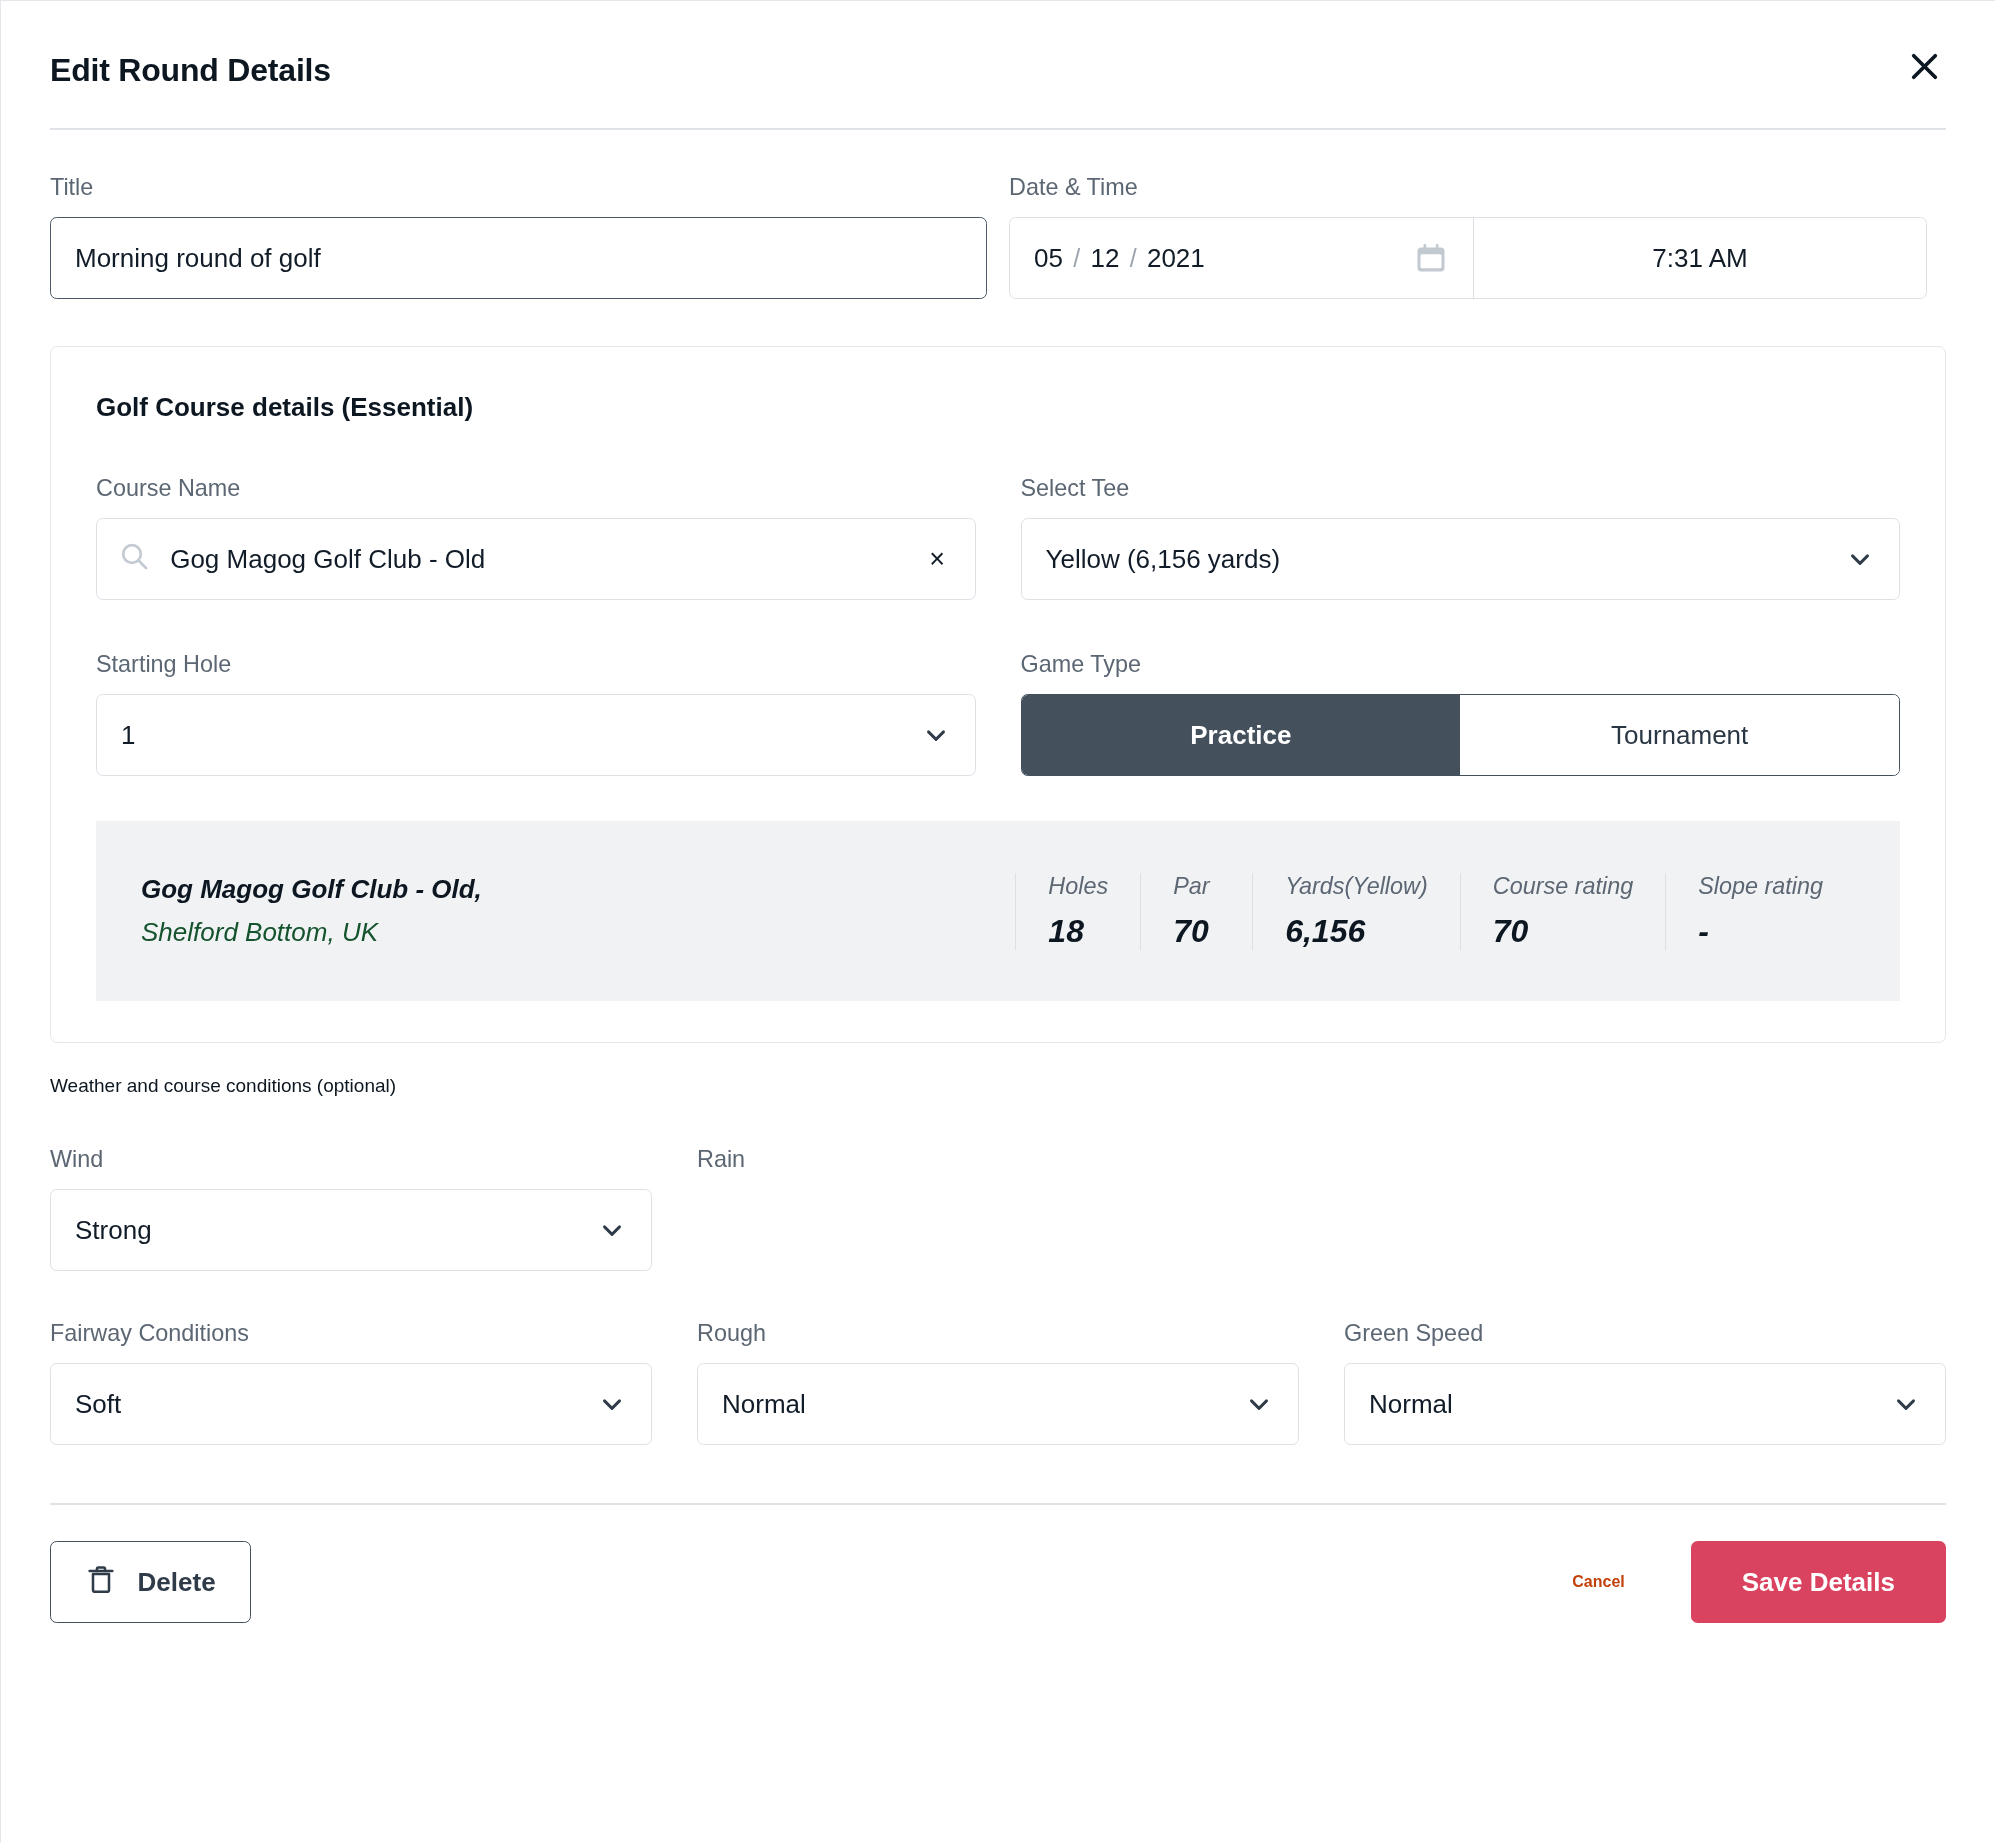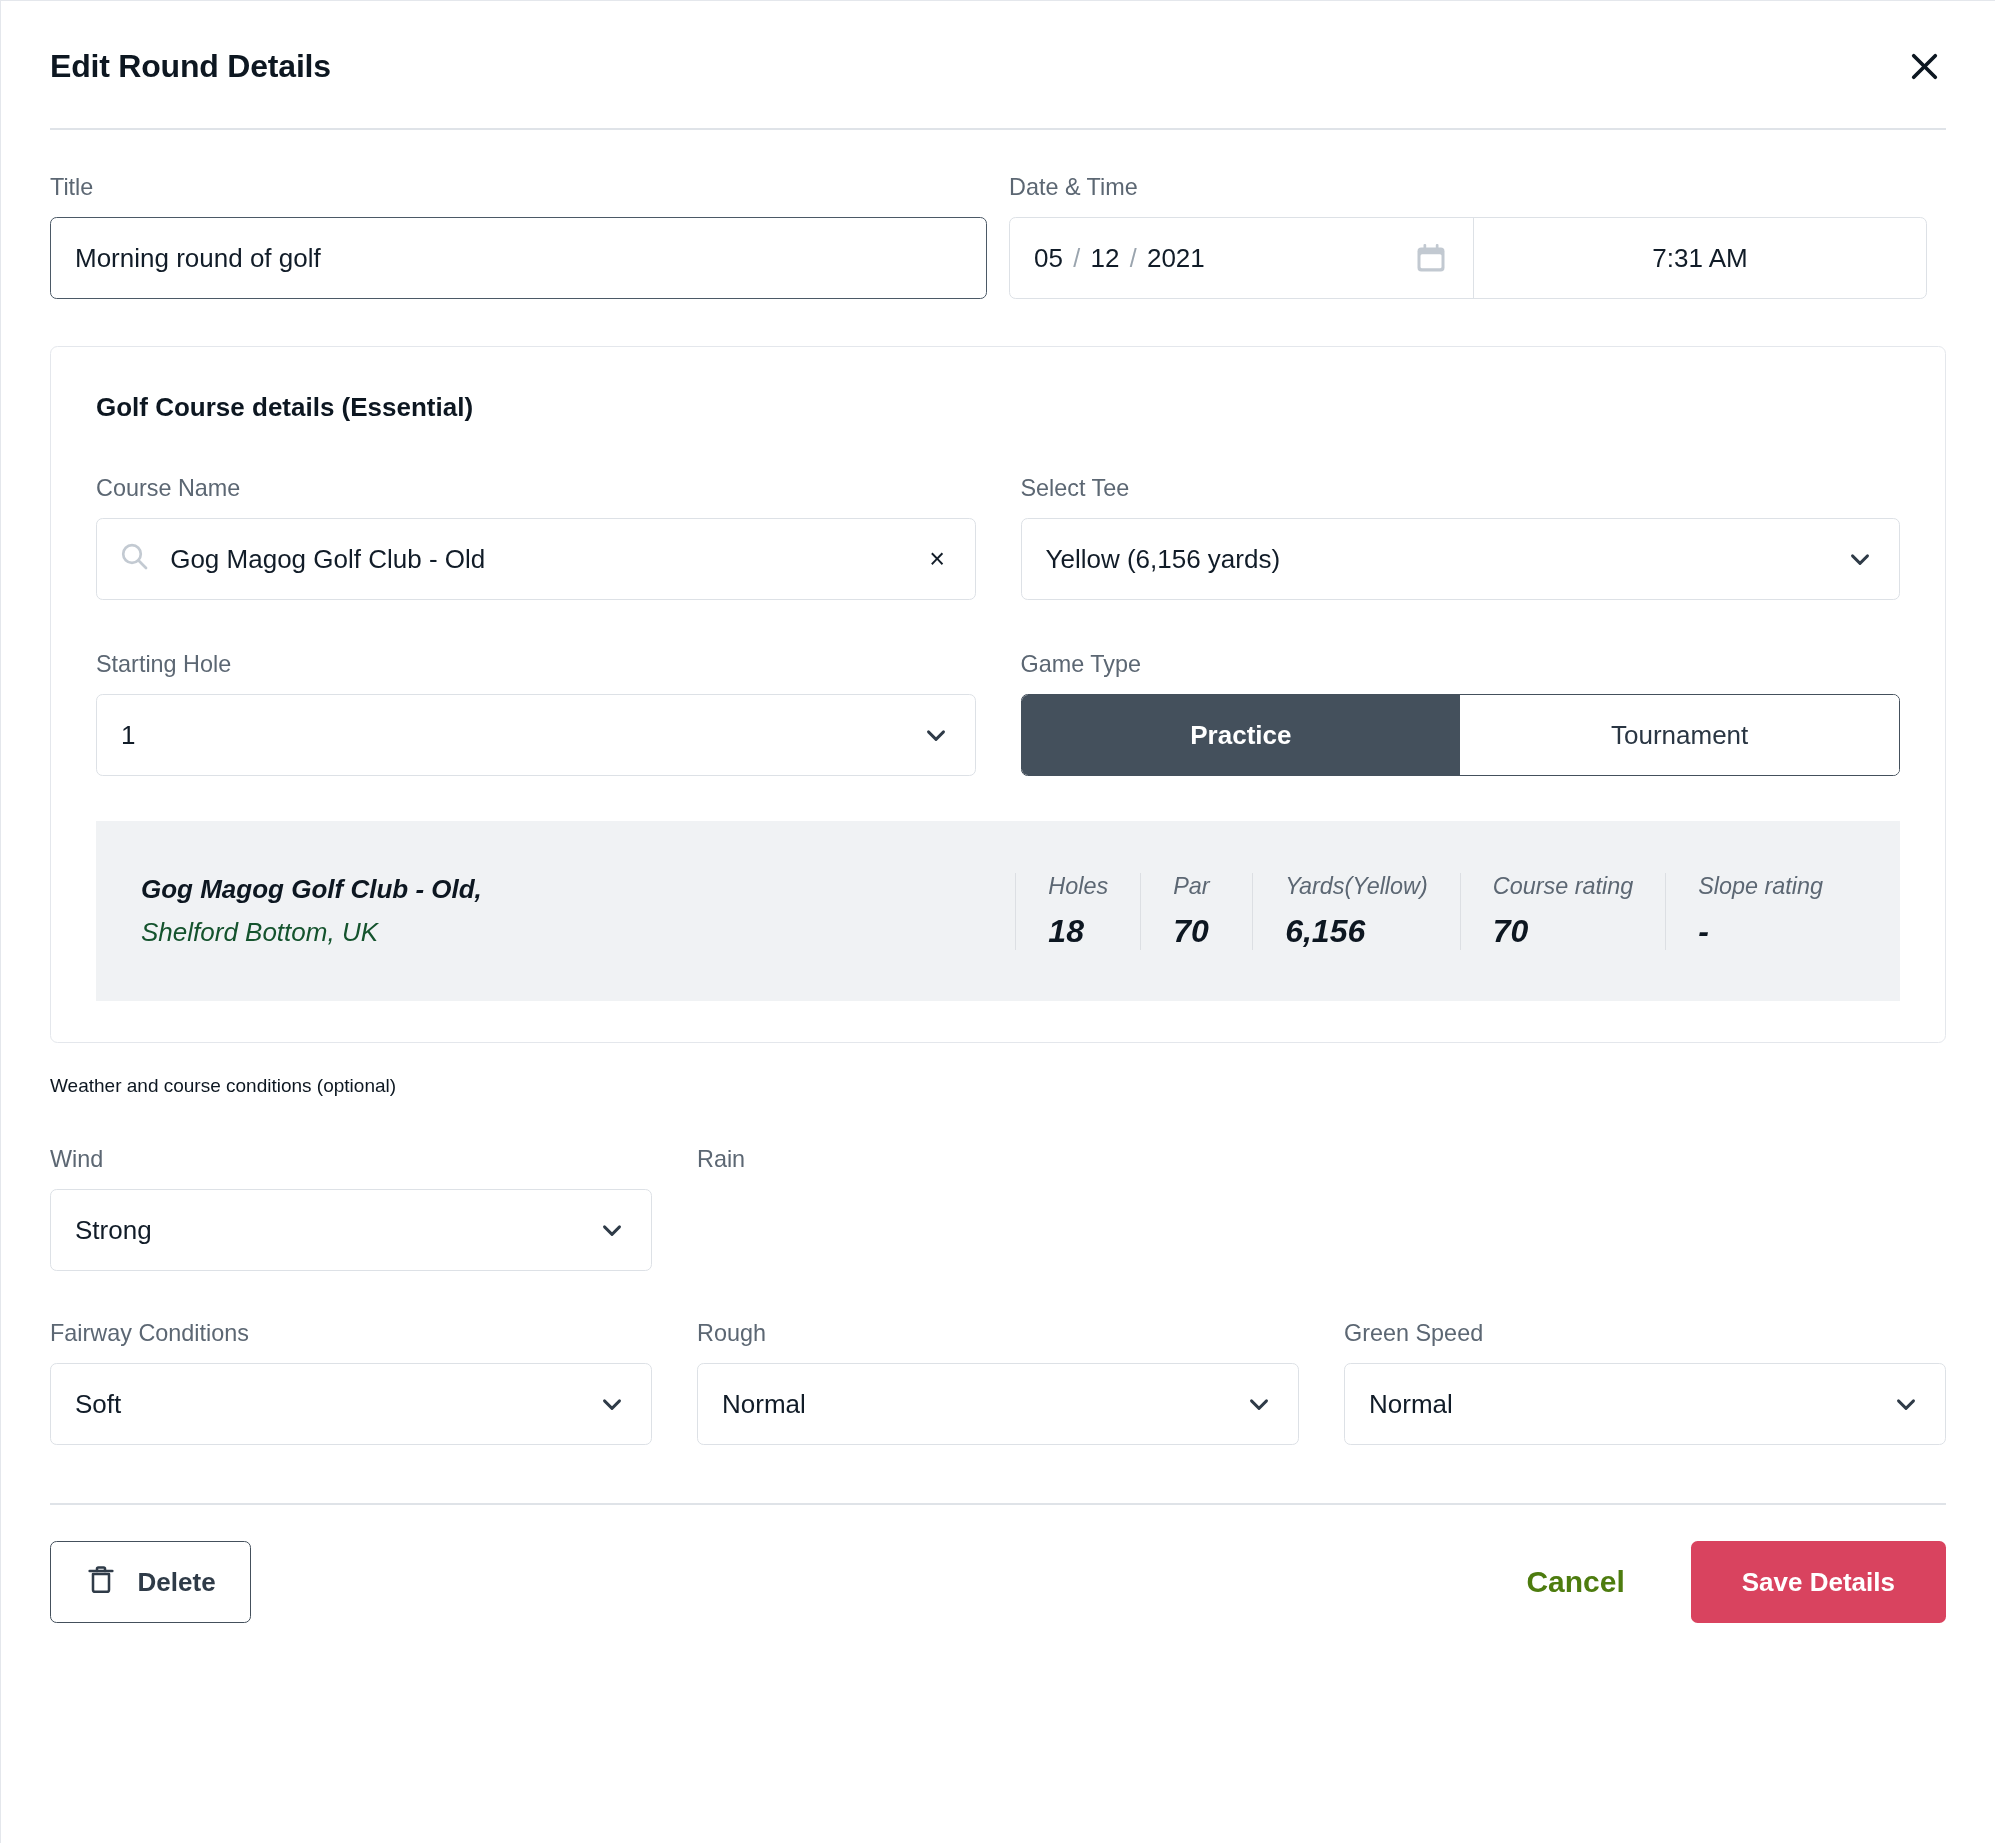--- a/index.html
+++ b/index.html
@@ -18,21 +18,21 @@
     height: 1844px;
     background: #ffffff;
     border: 1.9px solid #e4e7ec;
     padding: 0 49px;
     overflow: hidden;
   }
 
   
   .modal-header {
     display: flex;
-    align-items: flex-start;
+    align-items: center;
     justify-content: space-between;
     padding-top: 47px;
   }
   .modal-title {
     font-size: 32px;
     font-weight: bold;
     color: #0d1721;
     letter-spacing: -0.2px;
   }
   .close-btn {
@@ -263,23 +263,23 @@
   }
   .footer-right {
     margin-left: auto;
     display: flex;
     align-items: center;
     gap: 49px;
   }
   .btn-cancel {
     background: none;
     border: none;
-    font-size: 30px;
-    font-weight: bold;
-    color: #4d7c0f;
+    font-size: 16px;
+    font-weight: bold;
+    color: #c2410c;
     cursor: pointer;
     padding: 13px 17px;
     font-family: inherit;
   }
   .btn-save {
     height: 82px;
     padding: 0 51px;
     border: none;
     border-radius: 6.6px;
     font-size: 26px;

